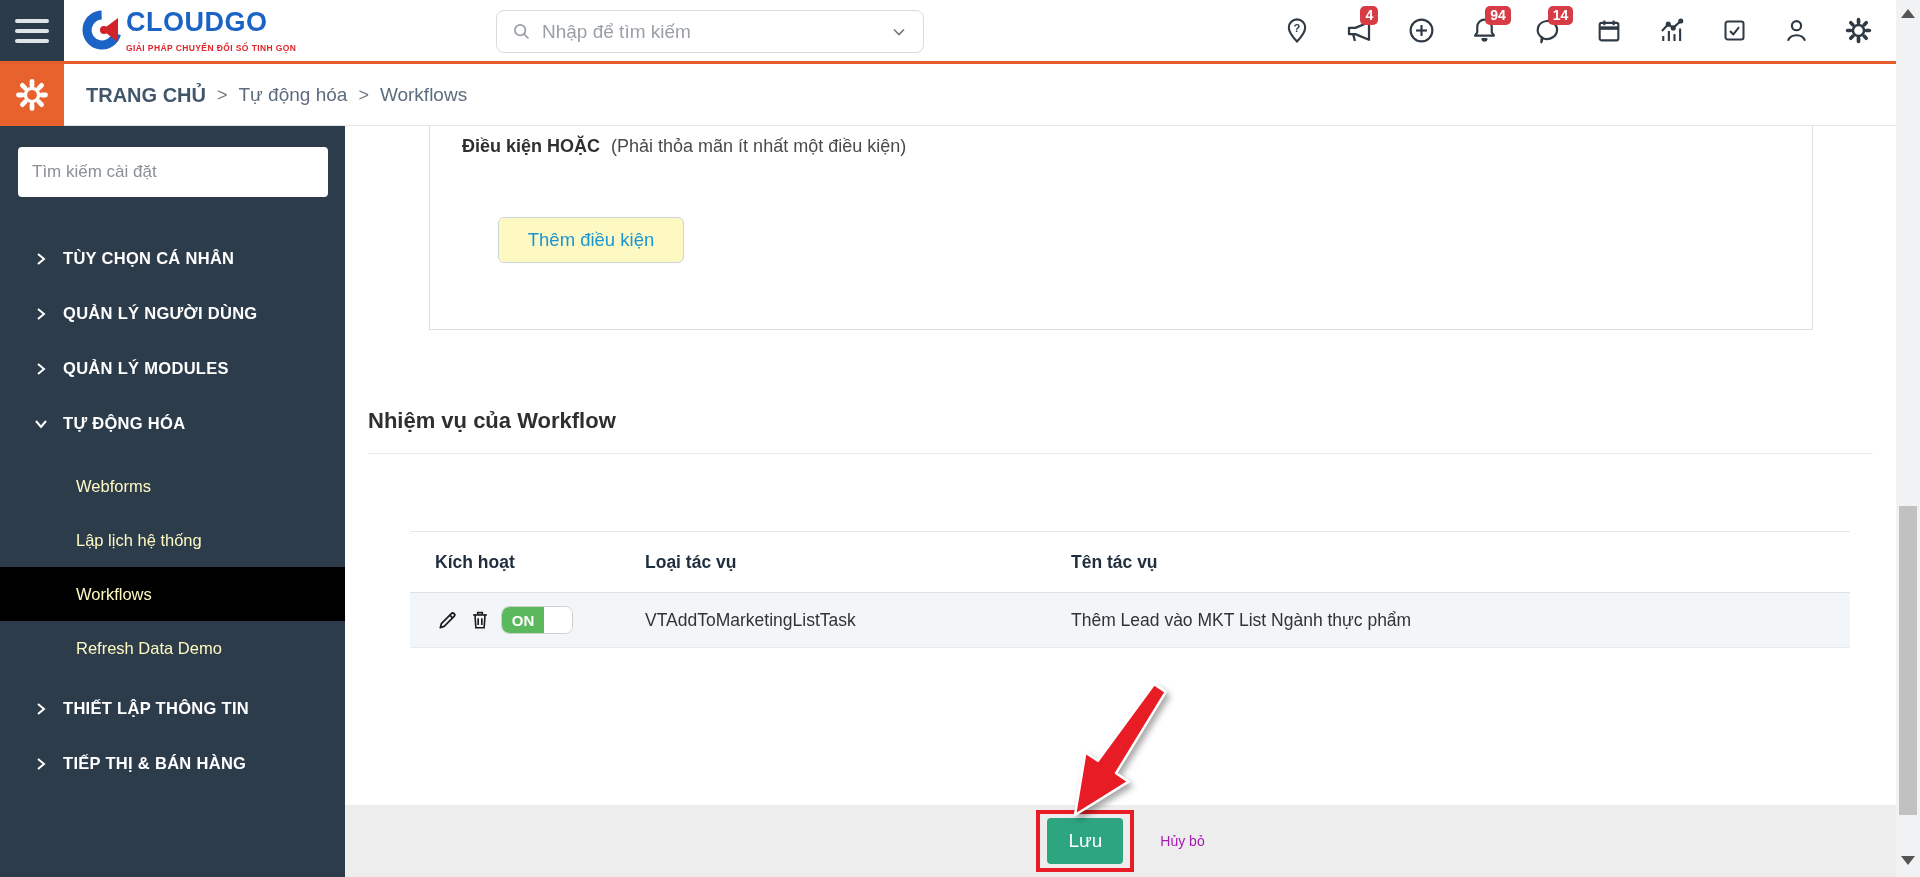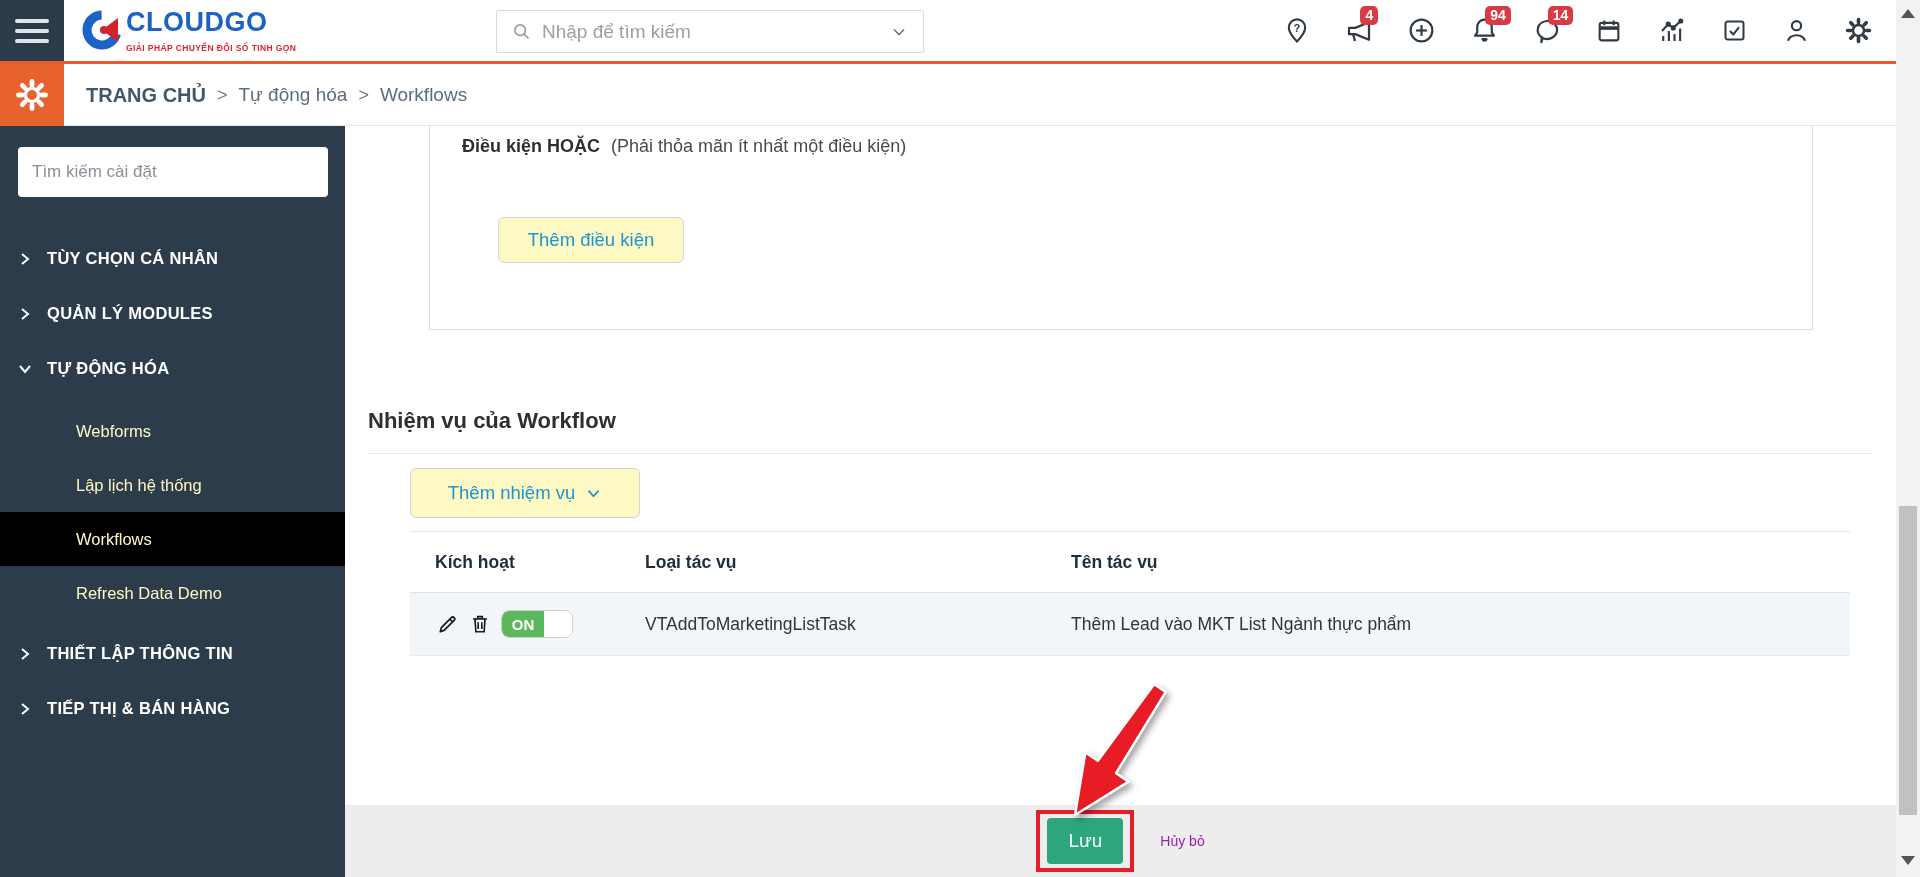--- a/index.html
+++ b/index.html
@@ -11,21 +11,21 @@
   .topbar { position:absolute; left:0; top:0; width:1896px; height:64px; background:#fff;
     border-bottom:3px solid #e75c2b; }
   .hamburger { position:absolute; left:0; top:0; width:64px; height:61px; background:#2c3b4a;
     display:flex; flex-direction:column; justify-content:center; align-items:center; gap:6px; cursor:pointer; }
   .hamburger .bar { width:34px; height:4px; background:#dfe4e8; border-radius:2px; }
   .logo { position:absolute; left:78px; top:6px; display:flex; align-items:center; }
   .logo-text-wrap { display:flex; flex-direction:column; }
   .logo-name { font-size:27px; font-weight:800; color:#1b63c5; letter-spacing:.5px; line-height:28px; }
   .logo-tagline { font-size:8.5px; font-weight:700; color:#e1252b; letter-spacing:.4px; margin-top:7px; }
   .search-pill { position:absolute; left:496px; top:10px; width:428px; height:43px; border:1px solid #d8dbdd;
-    border-radius:2px; display:flex; align-items:center; padding:0 14px; background:#fff; }
+    border-radius:8px; display:flex; align-items:center; padding:0 14px; background:#fff; }
   .search-pill input { border:none; outline:none; flex:1; font-size:19px; color:#444; margin-left:10px;
     font-family:inherit; background:transparent; }
   .search-pill input::placeholder { color:#9aa0a6; }
   .top-icons { position:absolute; left:1282px; top:0; width:592px; height:61px; display:flex;
     align-items:center; justify-content:space-between; }
   .tico { position:relative; width:30px; height:30px; display:flex; align-items:center; justify-content:center; cursor:pointer; }
   .badge { position:absolute; top:-10px; left:16px; background:#d63b46; color:#fff; font-size:14px; font-weight:700;
     border-radius:5px; padding:1px 5px; line-height:17px; min-width:18px; text-align:center; }
 
   
@@ -37,21 +37,21 @@
   .crumb-home { font-size:20px; font-weight:700; color:#42566b; cursor:pointer; }
   .crumb-sep { font-size:18px; color:#6b7886; }
   .crumb-item { font-size:19px; color:#5d6d7e; cursor:pointer; }
 
   
   .sidebar { position:absolute; left:0; top:126px; width:345px; height:751px; background:#2d3c4b; }
   .side-search { position:absolute; left:18px; top:21px; width:310px; height:50px; border-radius:4px;
     border:none; outline:none; padding:0 14px; font-size:17px; font-family:inherit; color:#333; }
   .side-search::placeholder { color:#8a9097; }
   .nav { position:absolute; left:0; top:105px; width:345px; }
-  .nav-item { height:55px; display:flex; align-items:center; padding-left:18px; color:#fff; cursor:pointer; }
+  .nav-item { height:55px; display:flex; align-items:center; padding-left:34px; color:#fff; cursor:pointer; }
   .nav-item .chev { width:14px; display:flex; }
   .nav-item .lbl { font-size:16.5px; font-weight:600; letter-spacing:.3px; margin-left:15px; }
   .nav-sub { height:54px; display:flex; align-items:center; padding-left:76px; color:#fef9c3; cursor:pointer; }
   .nav-sub .lbl { font-size:16.5px; font-weight:400; }
   .nav-sub.active { background:#000; }
   .gap8 { height:8px; } .gap6 { height:6px; }
 
   
   .main { position:absolute; left:345px; top:126px; width:1551px; height:751px; background:#fff; overflow:hidden; }
   .cond-card { position:absolute; left:84px; top:-6px; width:1384px; height:210px;
@@ -62,21 +62,21 @@
   .btn-outline { background:#fef9c3; border:1px solid #cfd4d8; border-radius:6px; color:#1a96d4;
     font-size:18.5px; font-family:inherit; cursor:pointer; display:inline-flex; align-items:center; justify-content:center; gap:10px; }
   .add-cond-btn { position:absolute; left:68px; top:97px; width:186px; height:46px; }
   .section-title { position:absolute; left:23px; top:282px; font-size:22px; font-weight:700; color:#2f2f2f; }
   .section-divider { position:absolute; left:23px; top:327px; width:1505px; height:1px; background:#e8eaec; }
   .add-task-btn { position:absolute; left:65px; top:342px; width:230px; height:50px; }
 
   .task-table { position:absolute; left:65px; top:405px; width:1440px; border-collapse:collapse; }
   .task-table th { border-top:1px solid #e4e6e8; border-bottom:1px solid #dfe2e5; height:61px;
     text-align:left; font-size:17.5px; font-weight:700; color:#1f2d3d; }
-  .task-table td { height:63px; background:#f2f6f9; border-bottom:1px solid #e8ebee; font-size:17.5px; color:#333; }
+  .task-table td { height:55px; background:#f2f6f9; border-bottom:1px solid #e8ebee; font-size:17.5px; color:#333; }
   .col-act { width:235px; padding-left:25px; }
   .col-type { width:426px; }
   .cell-act { display:flex; align-items:center; gap:9px; }
   .icon-btn { width:24px; height:24px; display:flex; align-items:center; justify-content:center; cursor:pointer; }
   .toggle { width:72px; height:28px; border:1px solid #cfcfcf; border-radius:8px; background:#fff;
     display:flex; overflow:hidden; cursor:pointer; }
   .toggle-on { flex:0 0 42px; background:#5cb85c; color:#fff; font-size:15px; font-weight:700;
     display:flex; align-items:center; justify-content:center; border-radius:7px 0 0 7px; }
   .toggle-knob { flex:1; background:#fff; }
 
@@ -249,20 +249,28 @@
           </svg>
       </span>
       <span class="lbl">TÙY CHỌN CÁ NHÂN</span>
     </div>
     <div class="nav-item">
       <span class="chev">
         <svg width="14" height="14" viewBox="0 0 14 14" fill="none" stroke="#fff" stroke-width="2">
             <polyline points="4,2 10,7 4,12"></polyline>
           </svg>
       </span>
+      <span class="lbl">QUẢN LÝ NGƯỜI DÙNG</span>
+    </div>
+    <div class="nav-item">
+      <span class="chev">
+        <svg width="14" height="14" viewBox="0 0 14 14" fill="none" stroke="#fff" stroke-width="2">
+            <polyline points="4,2 10,7 4,12"></polyline>
+          </svg>
+      </span>
       <span class="lbl">QUẢN LÝ MODULES</span>
     </div>
     <div class="nav-item">
       <span class="chev">
         <svg width="14" height="14" viewBox="0 0 14 14" fill="none" stroke="#fff" stroke-width="2">
             <polyline points="2,4 7,10 12,4"></polyline>
           </svg>
       </span>
       <span class="lbl">TỰ ĐỘNG HÓA</span>
     </div>
@@ -305,26 +313,20 @@
     <div class="cond-line">
       <span class="cond-label">Điều kiện HOẶC</span>
       <span class="cond-hint">(Phải thỏa mãn ít nhất một điều kiện)</span>
     </div>
     <button class="btn-outline add-cond-btn">Thêm điều kiện</button>
   </div>
 
   <div class="section-title">Nhiệm vụ của Workflow</div>
   <div class="section-divider"></div>
 
-  <button class="btn-outline add-task-btn">
-    <span>Thêm nhiệm vụ</span>
-    <svg width="17" height="17" viewBox="0 0 24 24" fill="none" stroke="#1a96d4" stroke-width="2.4">
-        <polyline points="5,8 12,16 19,8"></polyline>
-      </svg>
-  </button>
 
   <table class="task-table">
     <thead>
       <tr>
         <th class="col-act">Kích hoạt</th>
         <th class="col-type">Loại tác vụ</th>
         <th>Tên tác vụ</th>
       </tr>
     </thead>
     <tbody>

